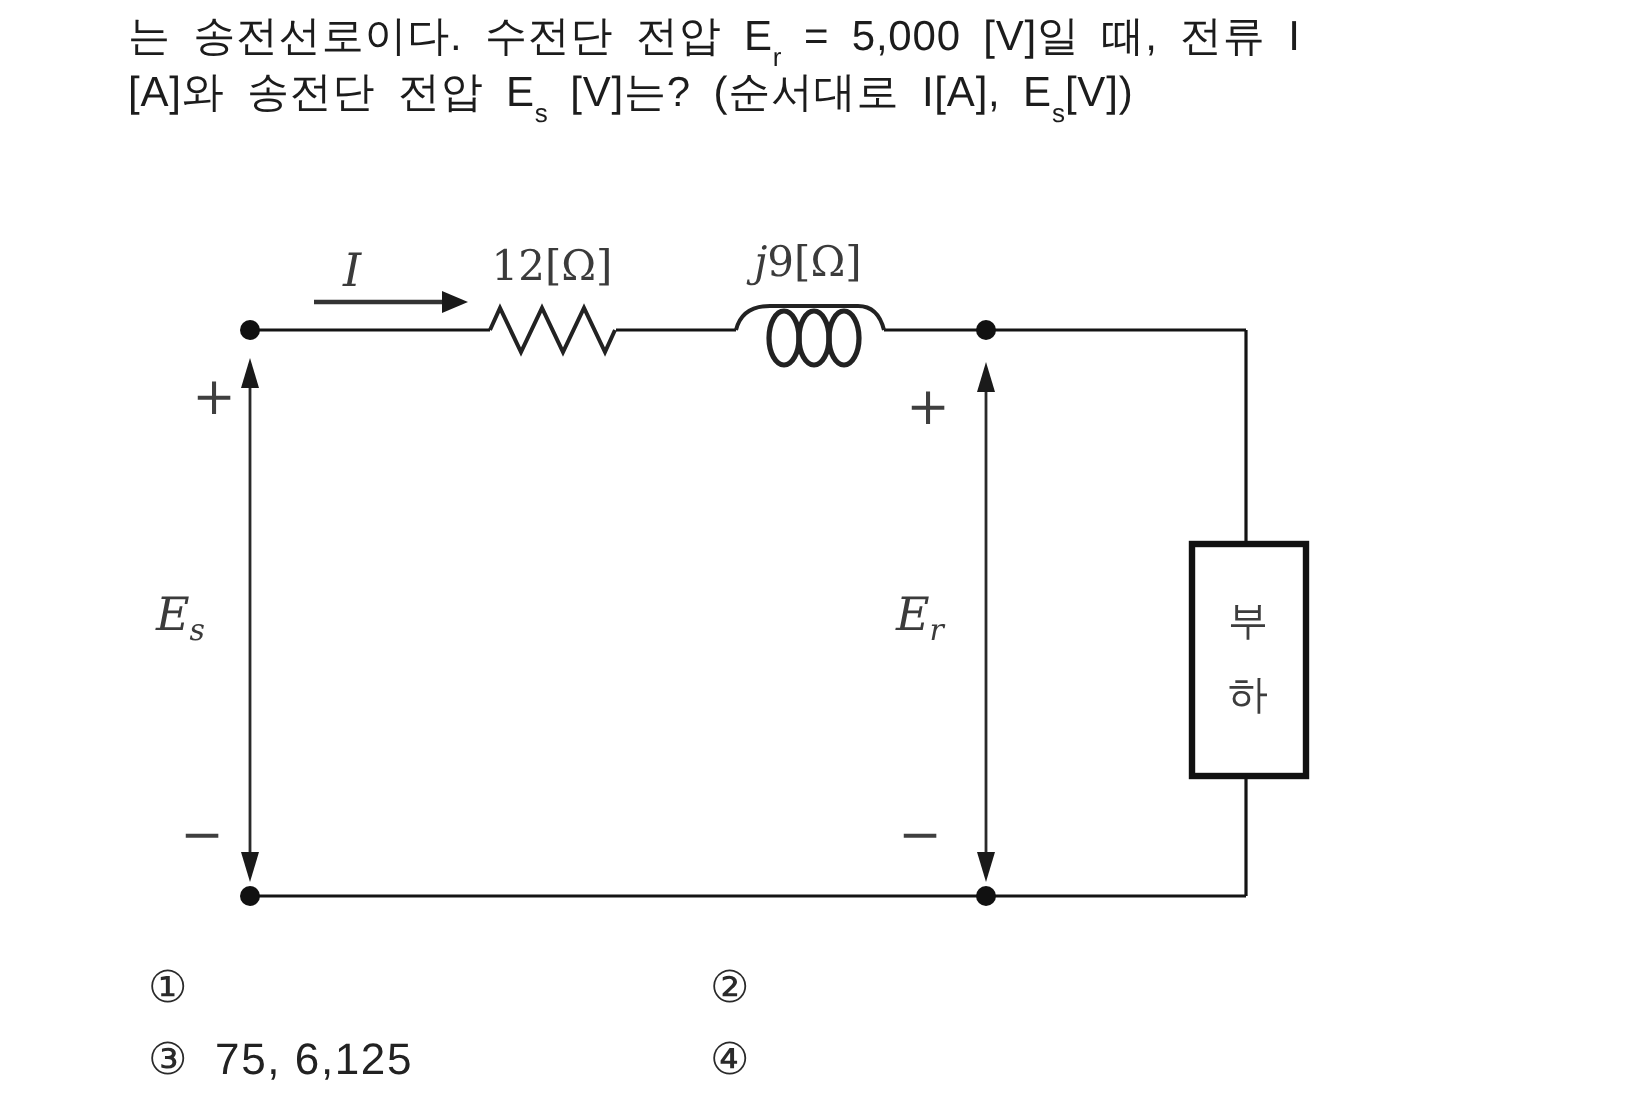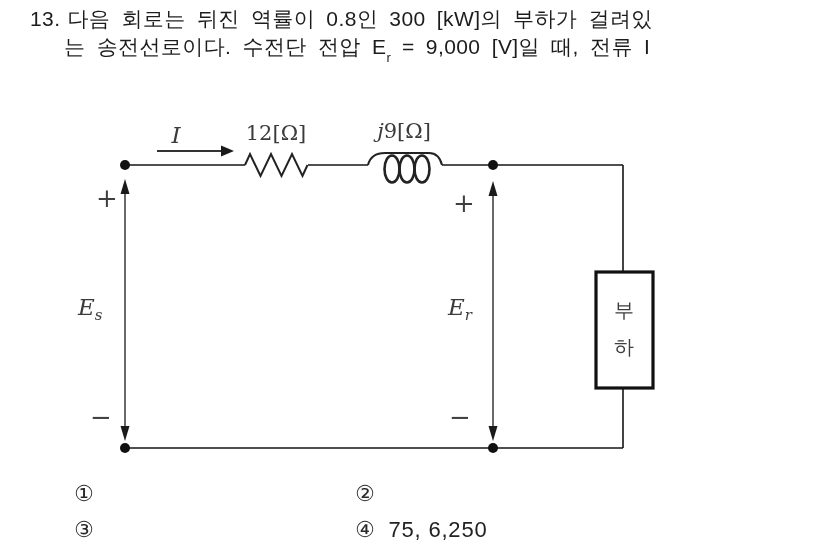--- a/index.html
+++ b/index.html
@@ -60,25 +60,25 @@
     align-items: center;
     gap: 13px;
     white-space: nowrap;
   }
   .onum { font-size: 22px; color: #2a2a2a; }
 </style>
 </head>
 <body>
 
 <div class="question">
-  <div class="qline">
-    <span class="qnum">13.</span><span>다음 회로는 뒤진 역률이 0.8인 300 [kW]의 부하가 걸려있</span>
+  <div class="qline cont">
+    <span>는 송전선로이다. 수전단 전압 E</span><sub class="qsub">r</sub><span> = 5,000 [V]일 때, 전류 I</span>
   </div>
   <div class="qline cont">
-    <span>는 송전선로이다. 수전단 전압 E</span><sub class="qsub">r</sub><span> = 9,000 [V]일 때, 전류 I</span>
+    <span>[A]와 송전단 전압 E</span><sub class="qsub">s</sub><span> [V]는? (순서대로 I[A], E</span><sub class="qsub">s</sub><span>[V])</span>
   </div>
 </div>
 
 <svg class="circuit" width="826" height="552" viewBox="0 0 826 552">
 
   <g>
     <path class="wire" d="M125,165 H245"></path>
     <path class="wire" d="M308,165 H368"></path>
     <path class="wire" d="M442,165 H623"></path>
     <path class="wire" d="M623,165 V272"></path>
@@ -136,18 +136,18 @@
 
 <div class="options">
   <div class="option">
     <span class="onum">①</span>
   </div>
   <div class="option">
     <span class="onum">②</span>
   </div>
   <div class="option">
     <span class="onum">③</span>
+    <span class="otext">75, 6,125</span>
   </div>
   <div class="option">
     <span class="onum">④</span>
-    <span class="otext">75, 6,250</span>
   </div>
 </div>
 
 </body></html>

